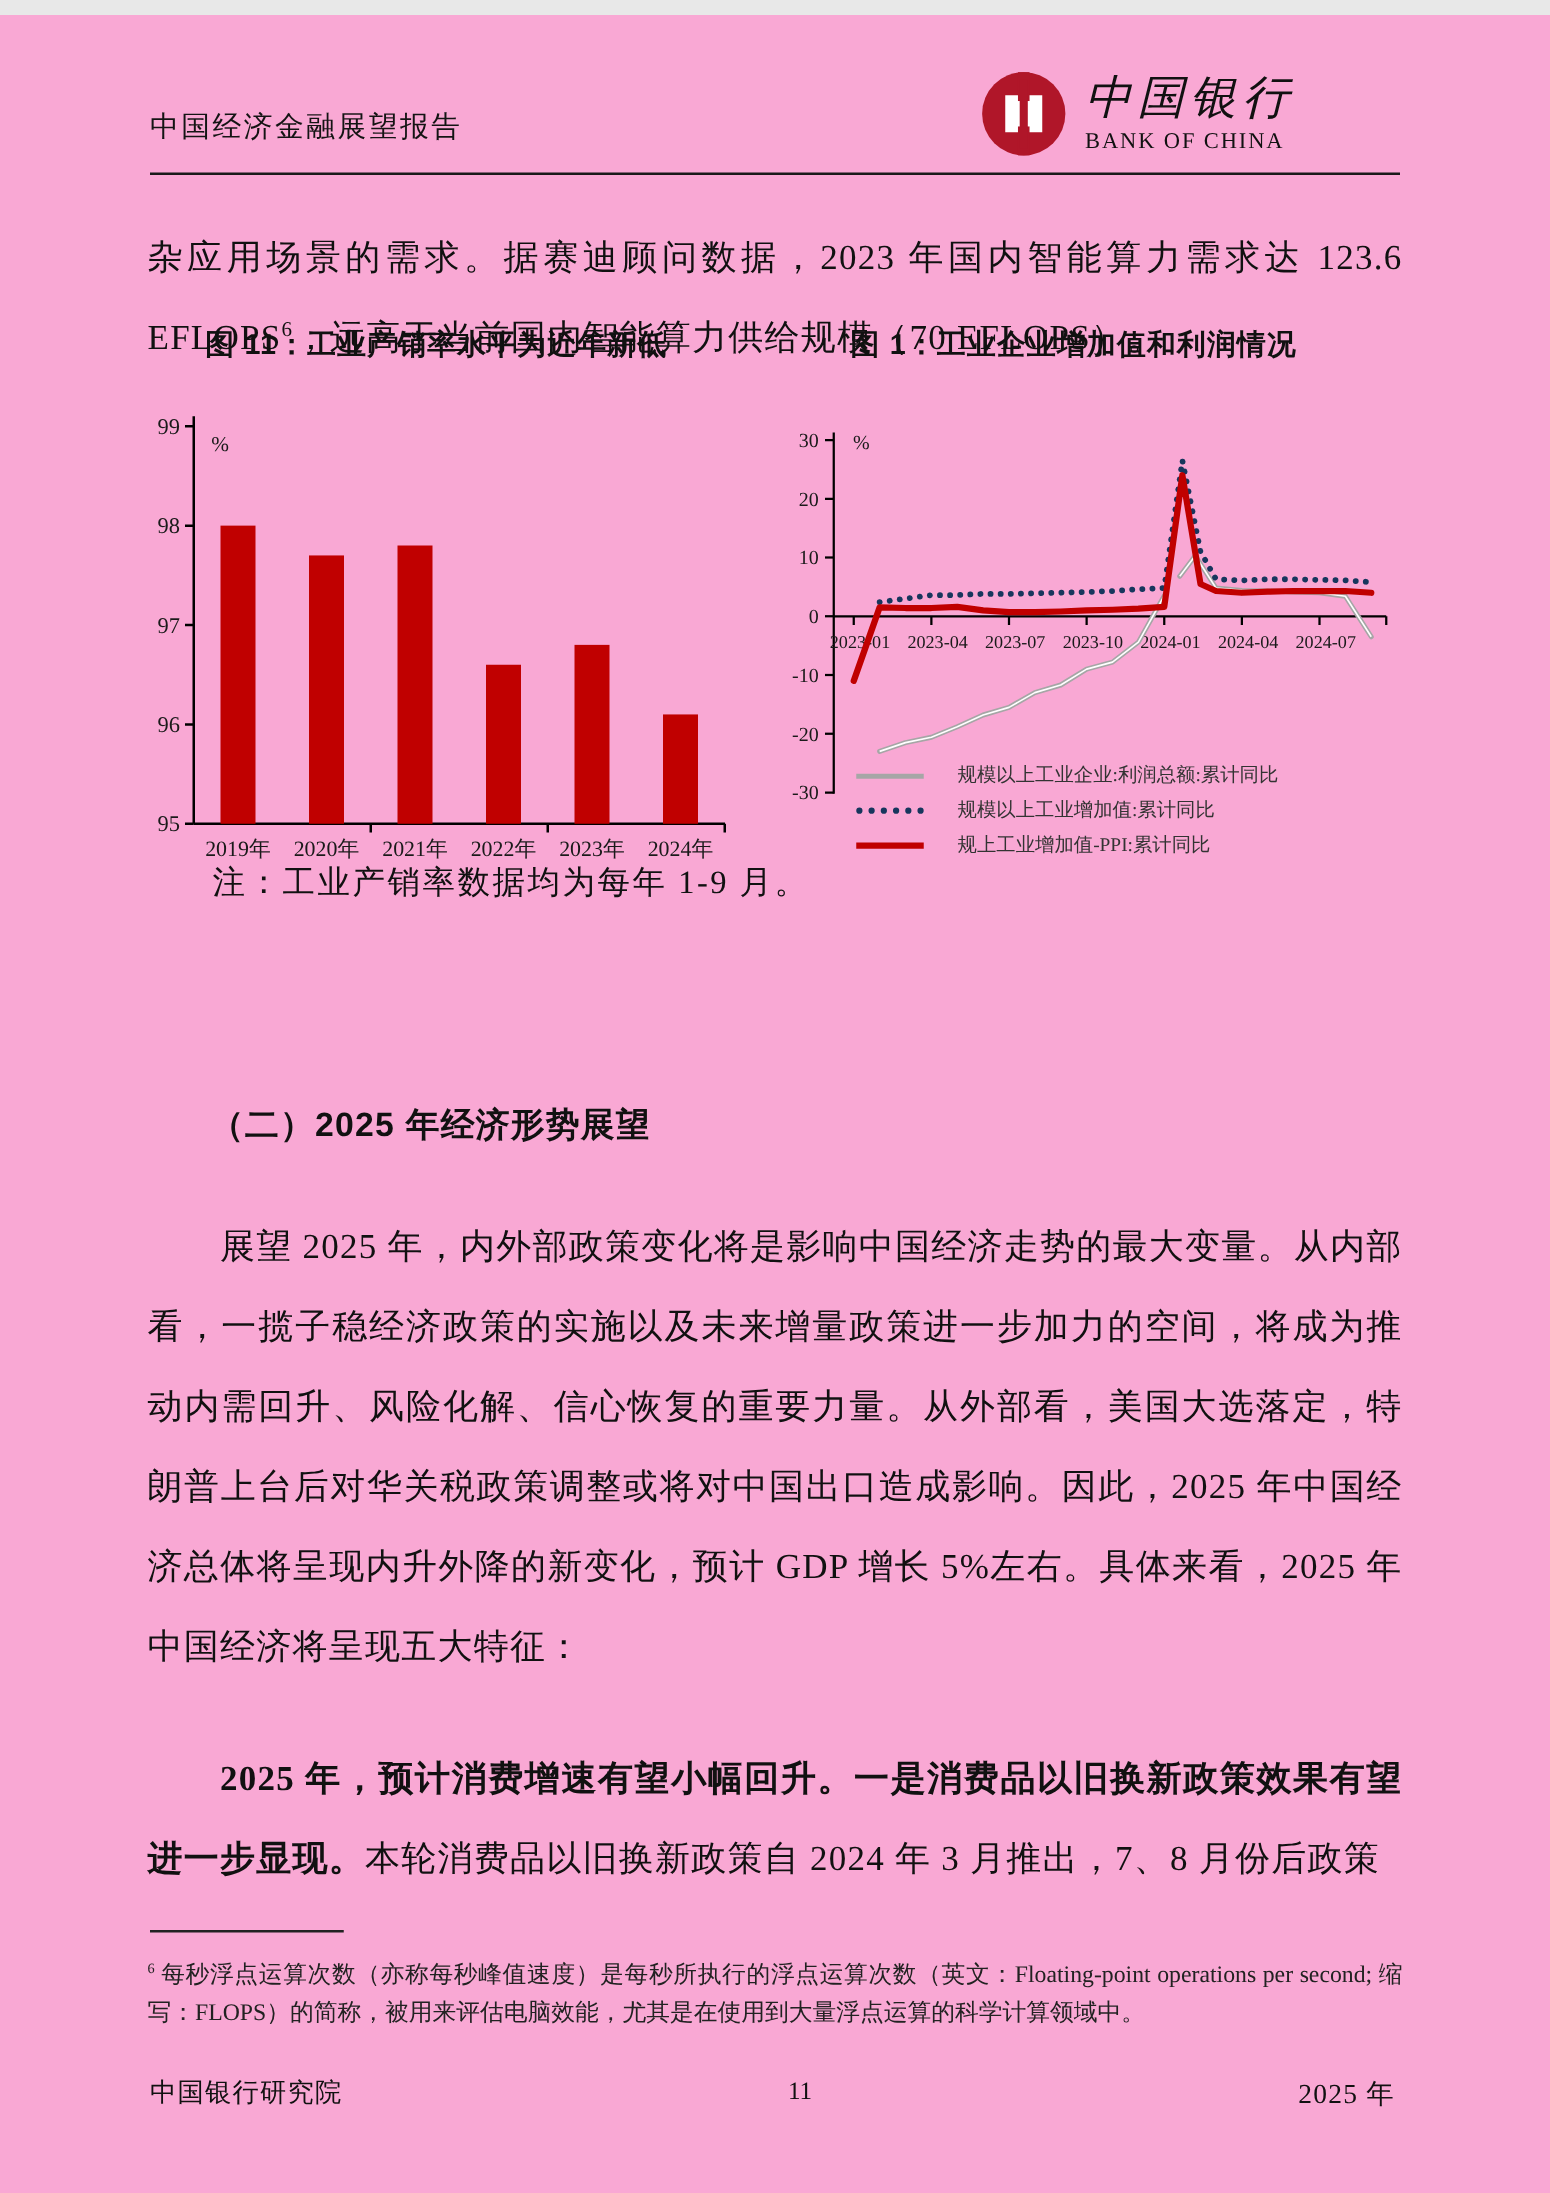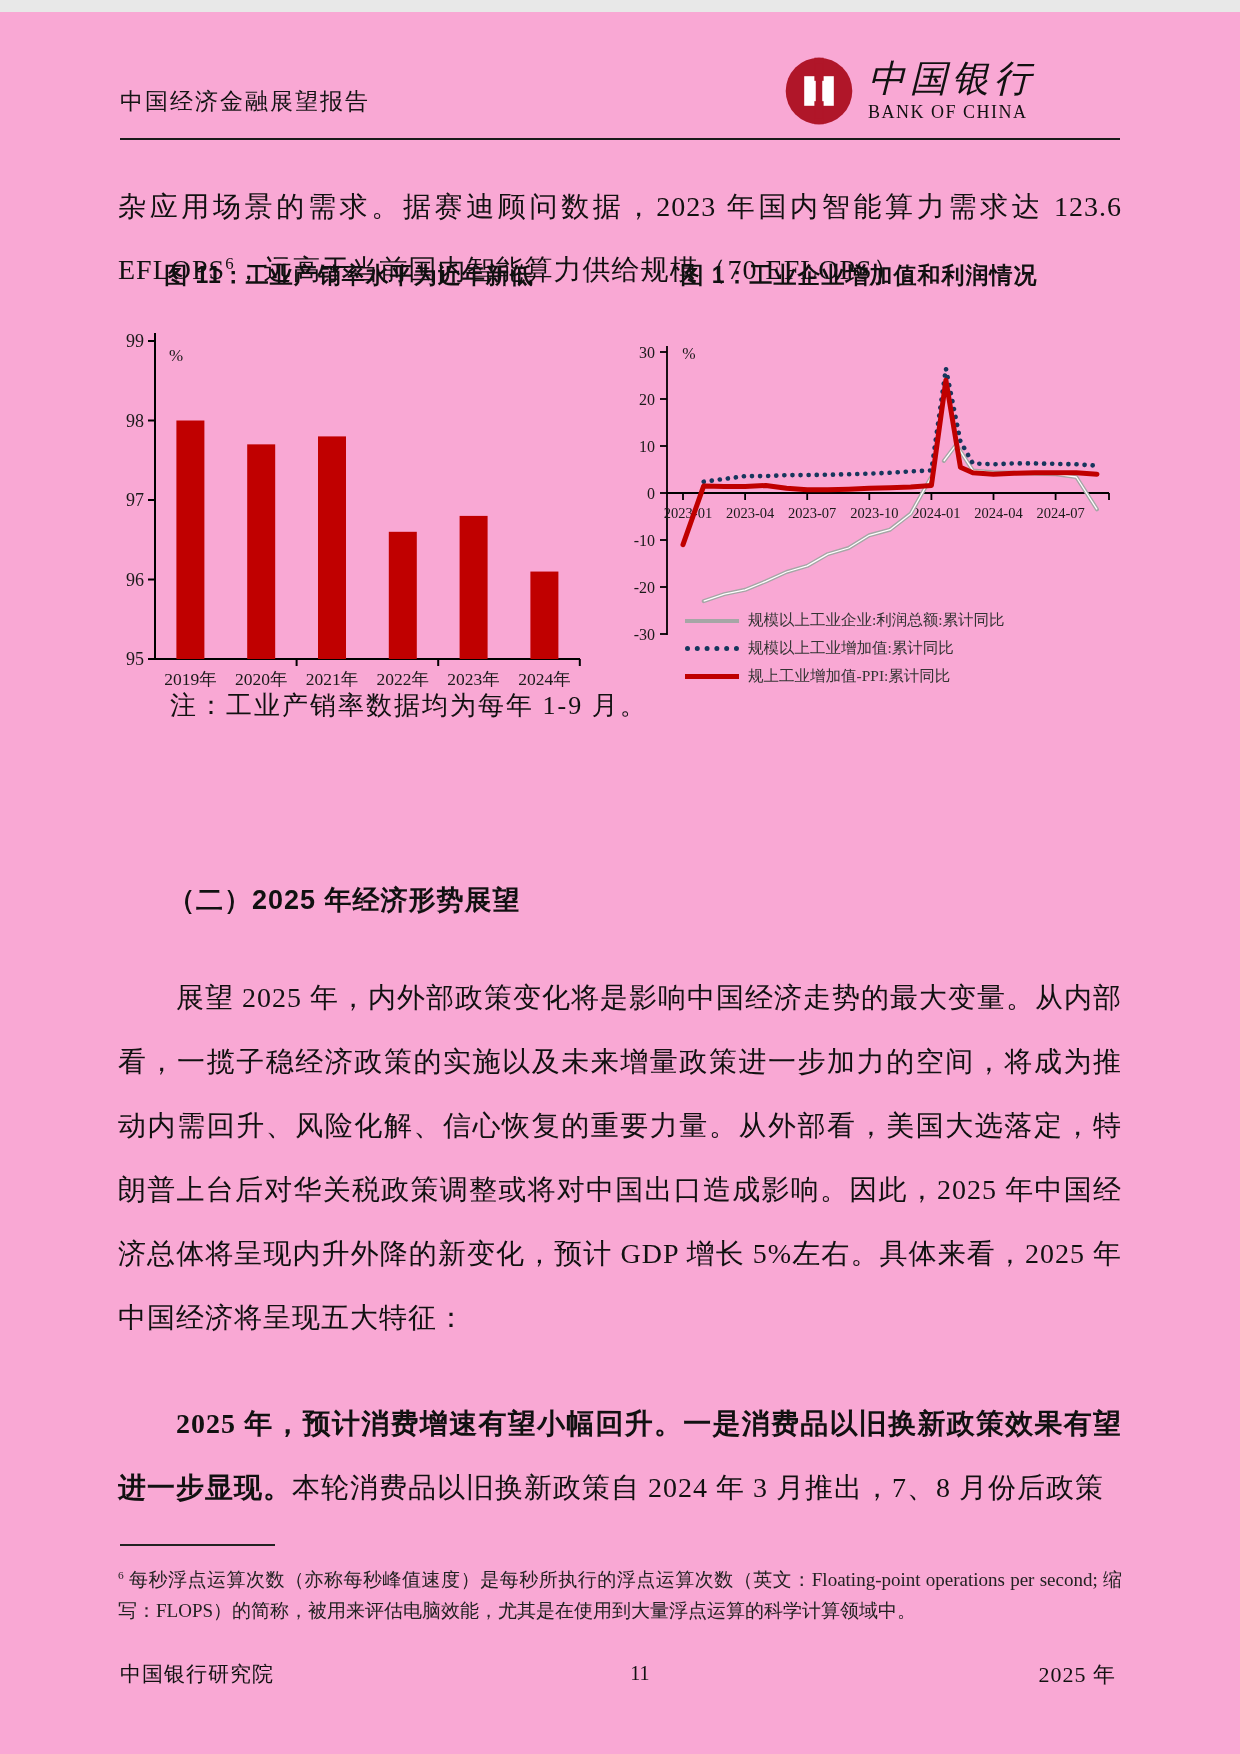--- a/index.html
+++ b/index.html
@@ -18,21 +18,21 @@
   sup{font-size:0.6em;}
   
   .fig{position:absolute;top:248px;}
   .fig11{left:118px;width:462px;}
   .fig12{left:585px;width:548px;}
   .figcap{width:100%;text-align:center;font-family:"Liberation Sans","DejaVu Sans",sans-serif;
           font-weight:bold;font-size:23px;letter-spacing:1px;white-space:nowrap;}
   .fig svg{display:block;margin-top:8px;}
   .legend{position:absolute;left:100px;top:350px;display:flex;flex-direction:column;gap:7px;
           font-size:15.5px;color:#333;background:transparent;}
-  .lrow{display:flex;align-items:center;gap:9px;white-space:nowrap;}
+  .lrow{display:flex;align-items:center;gap:27px;white-space:nowrap;}
   .sw{display:inline-block;width:54px;height:0;}
   
   .note-line{position:absolute;left:170px;top:676px;font-size:26px;letter-spacing:2px;}
   .src-line{position:absolute;left:170px;top:774px;font-size:26px;letter-spacing:2px;}
   
   .sec-head{position:absolute;left:168px;top:870px;font-family:"Liberation Sans","DejaVu Sans",sans-serif;
             font-weight:bold;font-size:27px;letter-spacing:1px;}
   .para1{position:absolute;left:118px;top:926px;width:1004px;font-size:28px;line-height:64px;
          text-align:justify;letter-spacing:1px;text-indent:58px;}
   .feat-head{position:absolute;left:168px;top:1296px;font-family:"Liberation Sans","DejaVu Sans",sans-serif;

